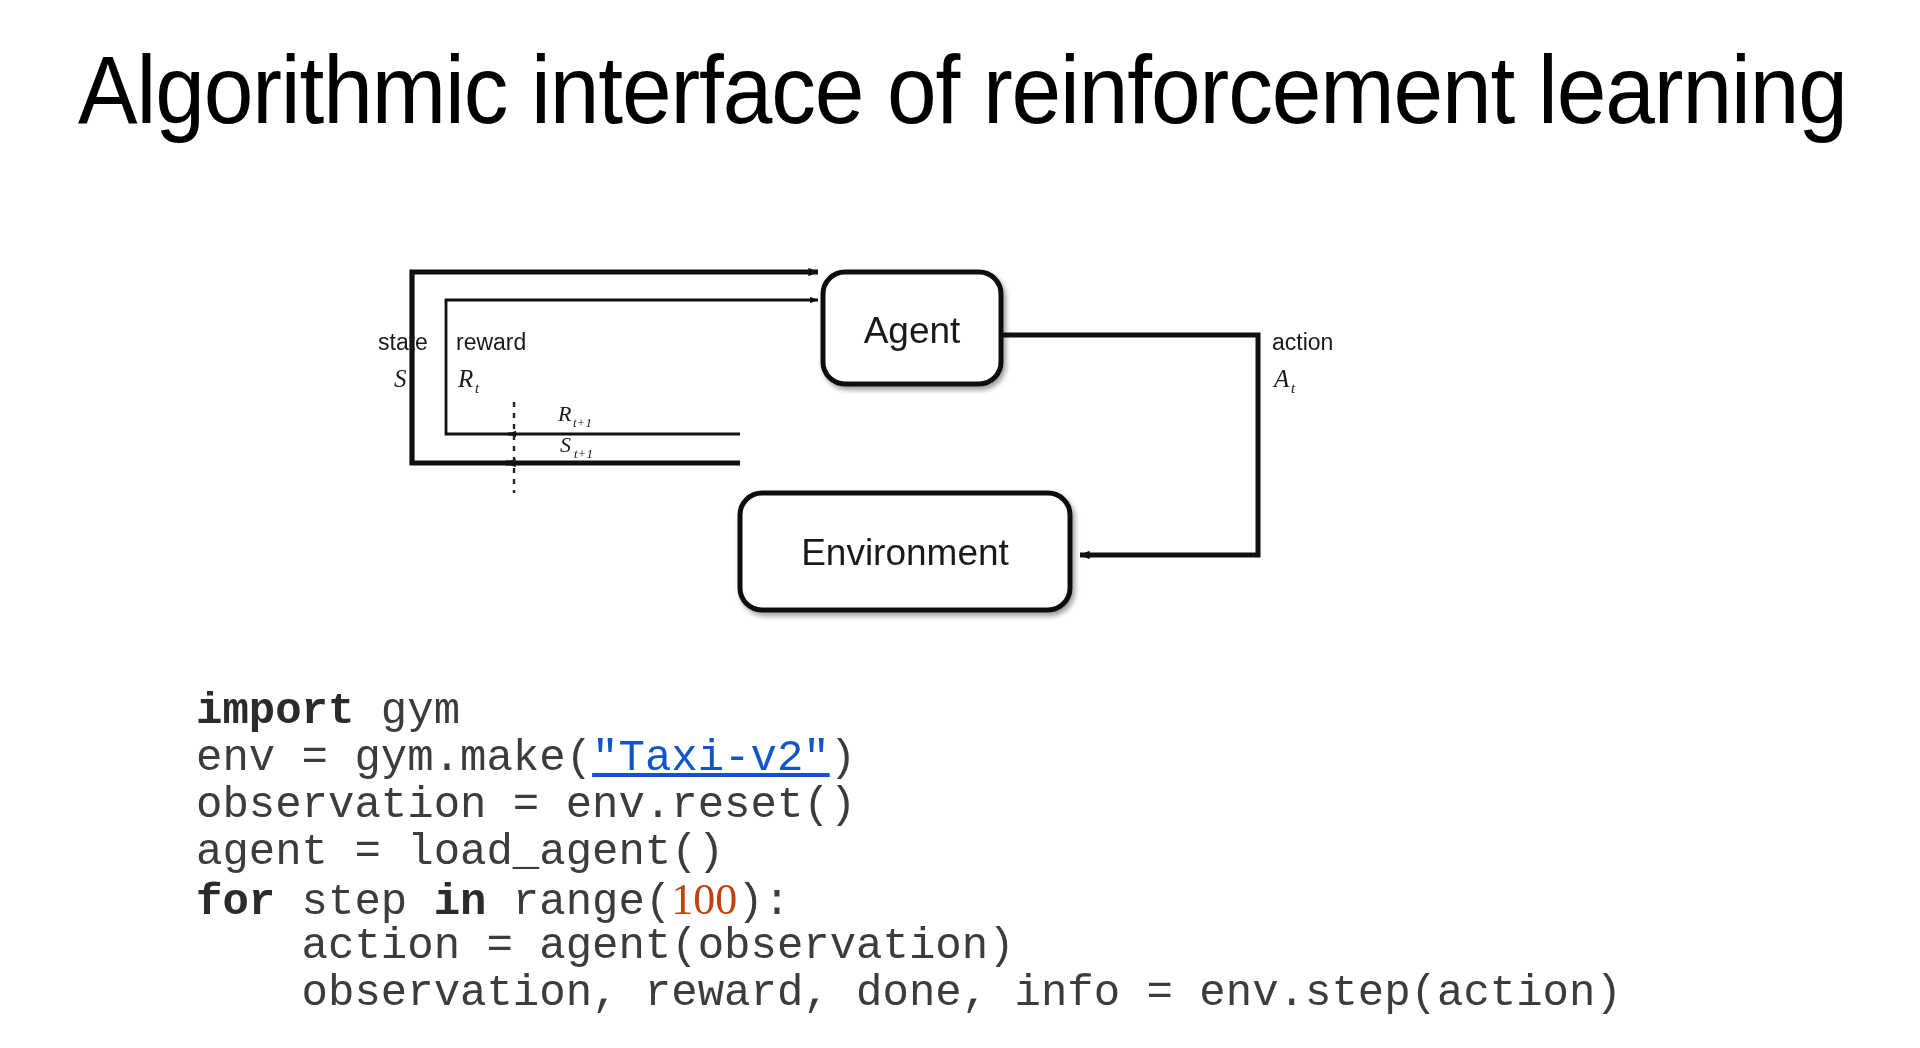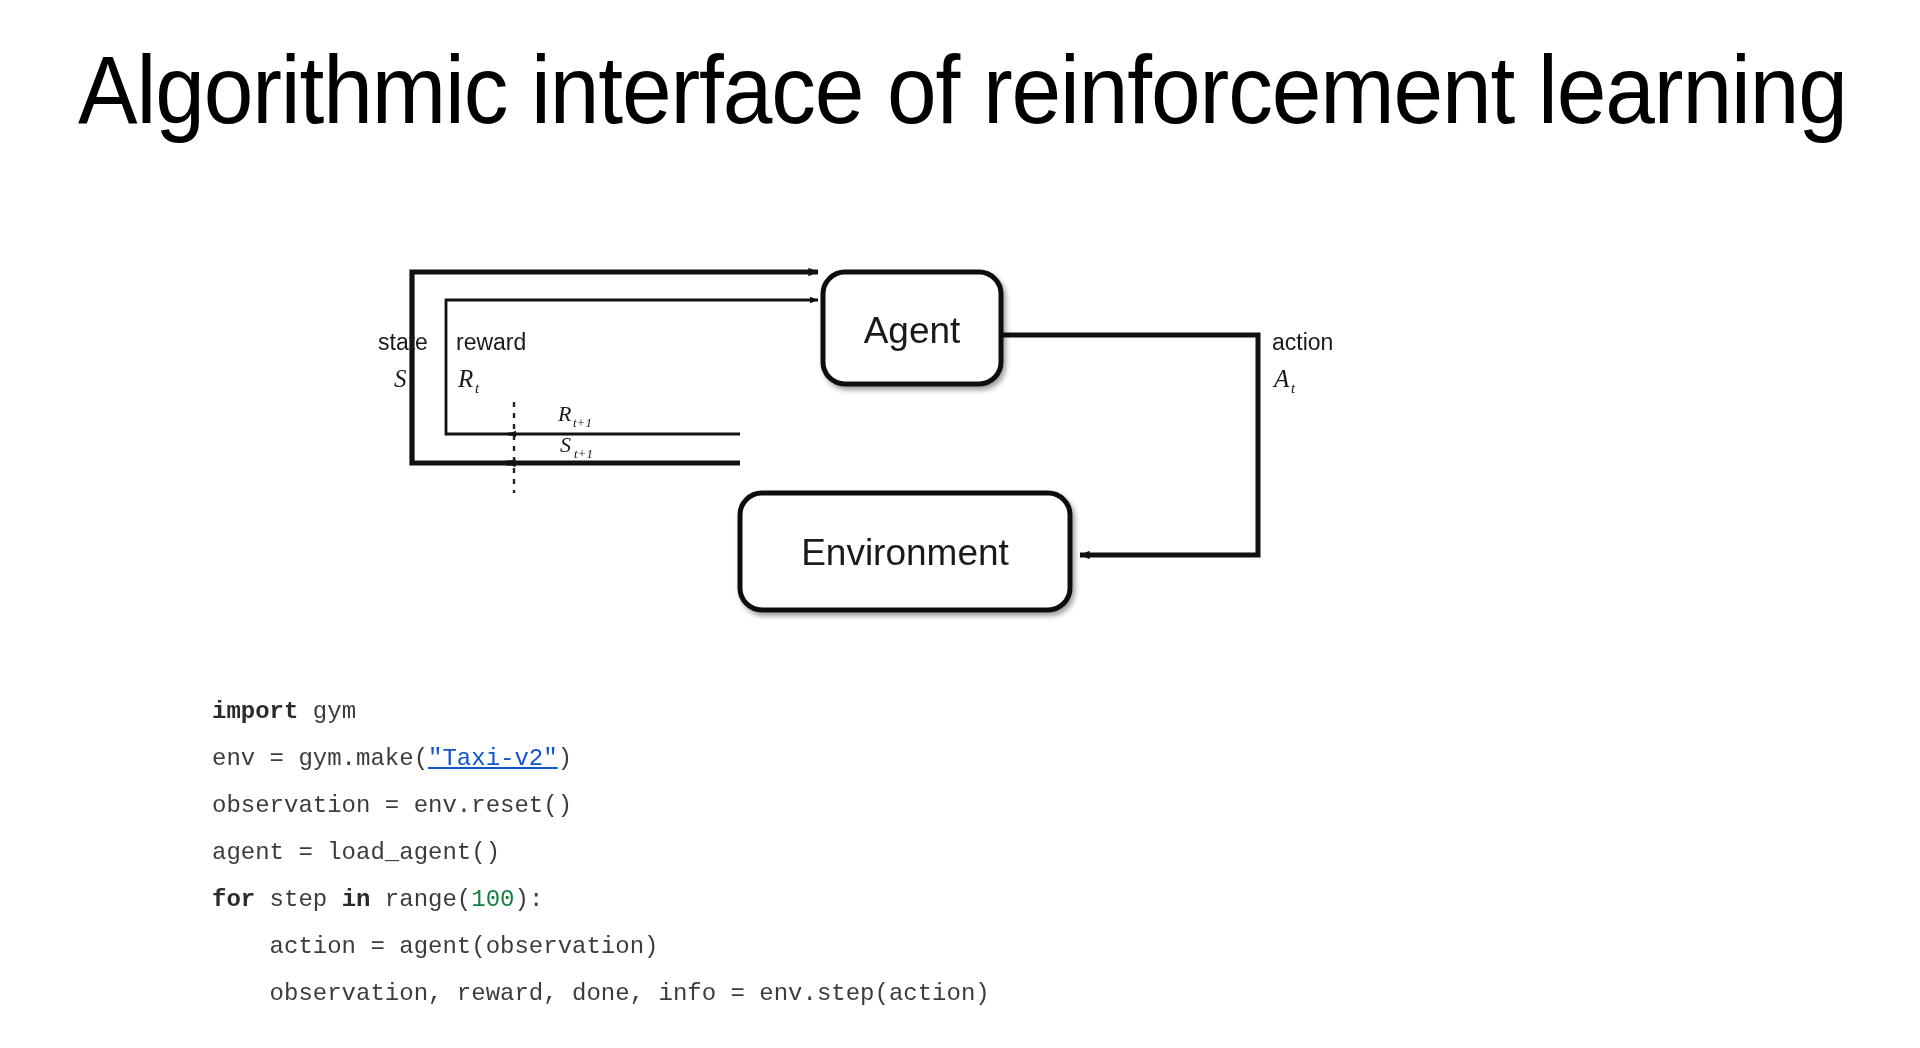--- a/index.html
+++ b/index.html
@@ -77,32 +77,32 @@
   .dg-sym-small-sub {
     font-family: "Liberation Serif", serif;
     font-style: italic;
     font-size: 13px;
     fill: #1a1a1a;
   }
 
   
   #code-block {
     position: absolute;
-    left: 212px;
+    left: 196px;
     top: 688px;
     font-family: "Liberation Mono", "DejaVu Sans Mono", monospace;
-    font-size: 24px;
+    font-size: 44px;
     line-height: 47px;
     color: #3c3c3c;
     white-space: pre;
     letter-spacing: 0px;
   }
   .code-line { display: block; height: 47px; }
   .kw { font-weight: bold; color: #2b2b2b; }
-  .num { color: #15803d; }
+  .num { color: #c2410c; font-family: Liberation Serif, serif; }
   .lnk { color: #1155cc; text-decoration: underline; }
 </style>
 </head>
 <body>
 
 <div id="slide-title">Algorithmic interface of reinforcement learning</div>
 
 <div id="rl-diagram">
   <svg viewBox="0 0 800 330" xmlns="http://www.w3.org/2000/svg">
     <defs>

